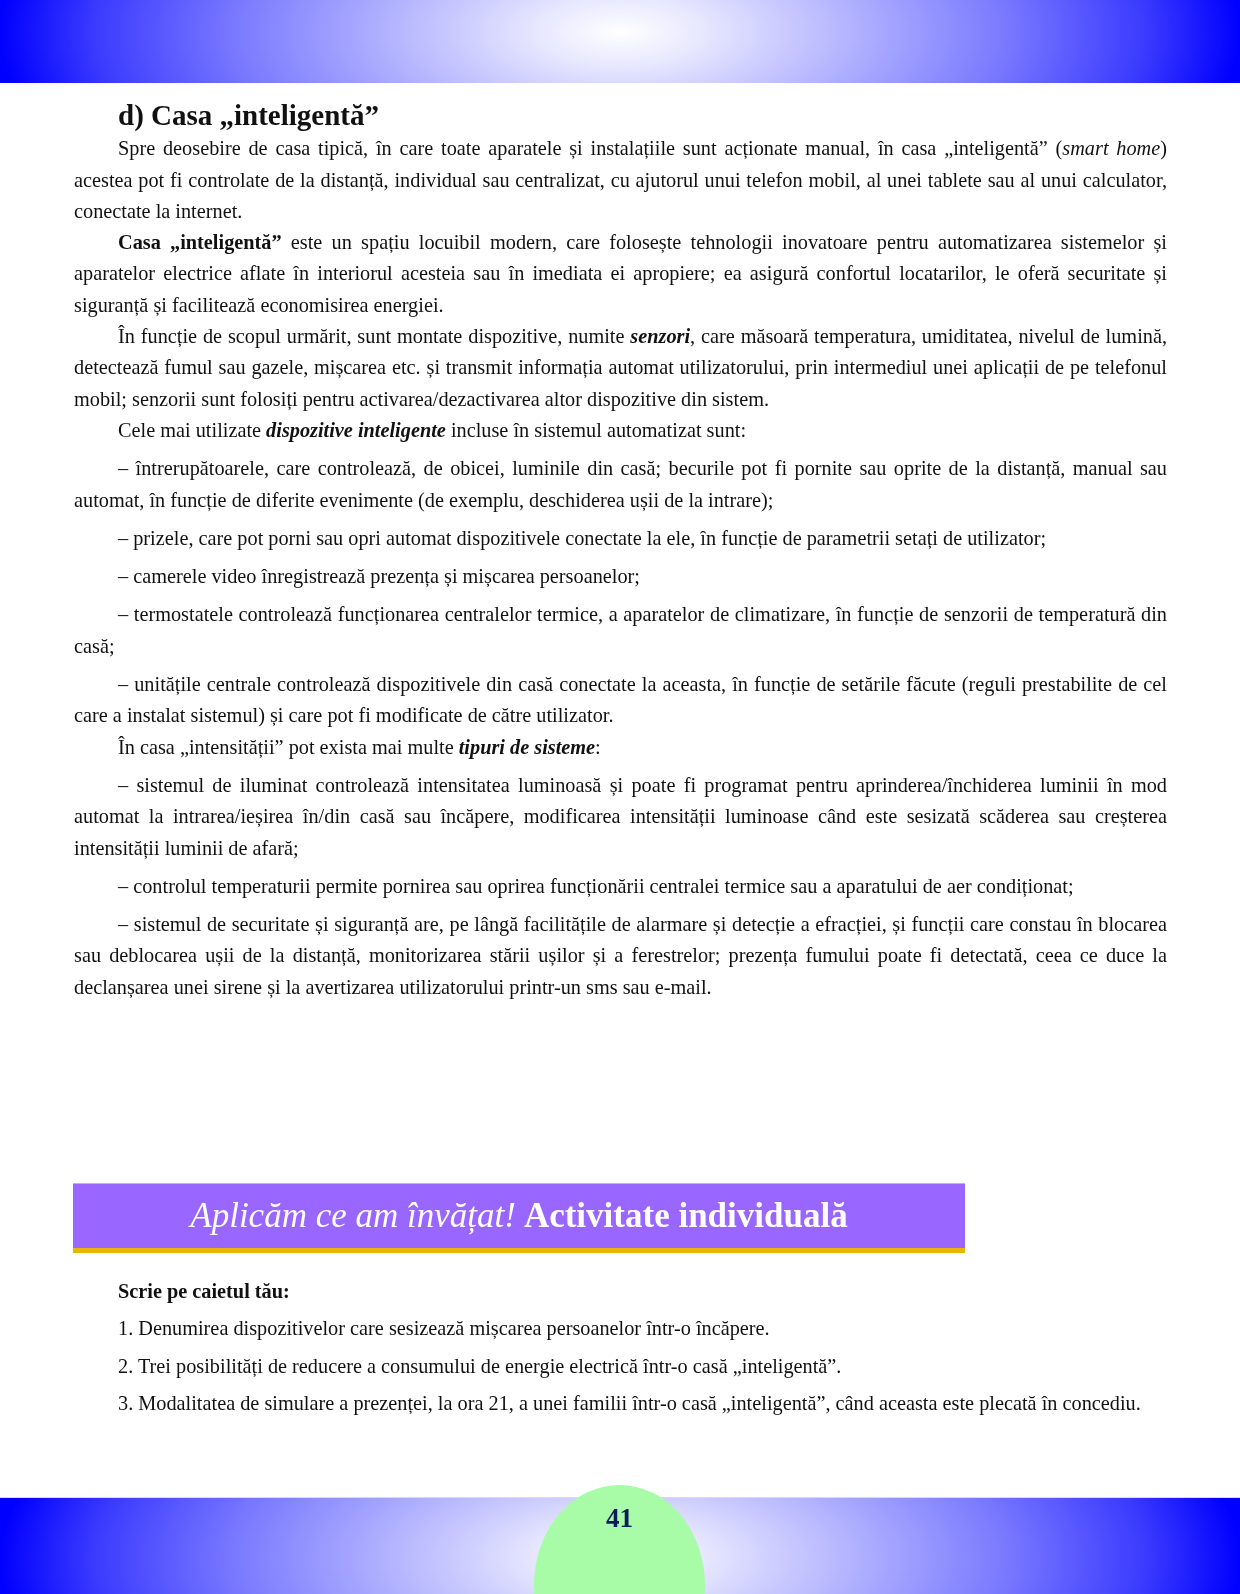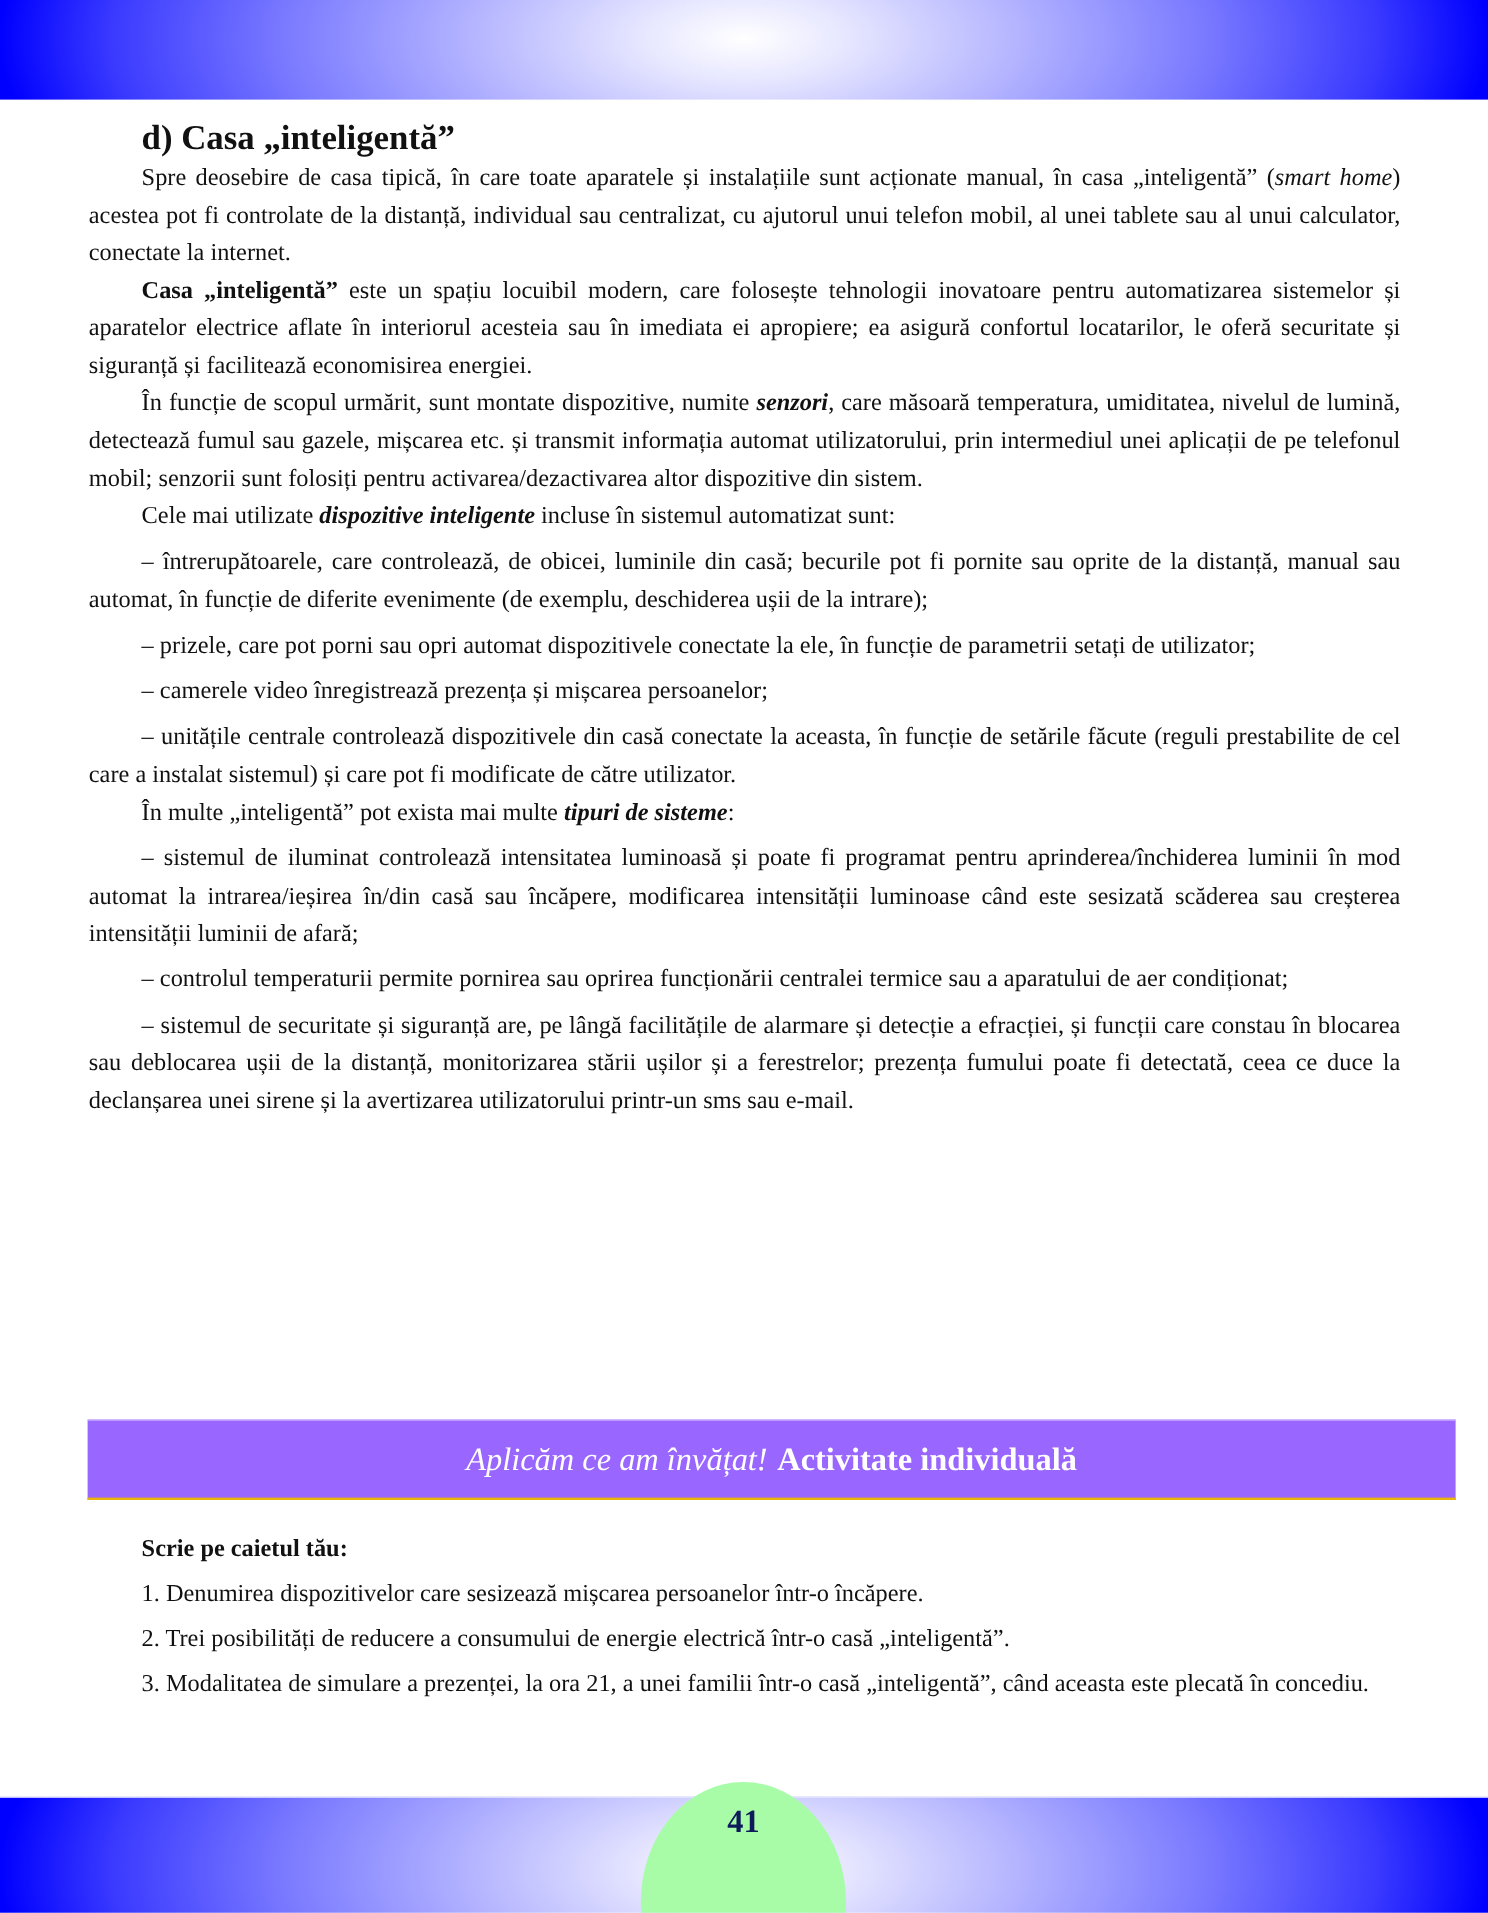--- a/index.html
+++ b/index.html
@@ -29,24 +29,24 @@
     .content {
       position: absolute; left: 74px; top: 100px; width: 1093px;
       font-size: 20.3px; line-height: 31.3px;
     }
     .content p { margin: 0; text-align: justify; }
     .indent { text-indent: 44px; }
     .gap { margin-top: 7px !important; }
     .section-title { font-weight: bold; font-size: 29px; margin: 0 0 2px 44px !important; text-indent: 0; }
     b.bi { font-weight: bold; font-style: italic; }
     .banner {
-      position: absolute; left: 73px; top: 1183px; width: 1140px; height: 64px;
-      background: #9966ff; border-top: 1px solid #c6a8ff; border-bottom: 2px solid #eab308;
+      position: absolute; left: 73px; top: 1183px; width: 892px; height: 64px;
+      background: #9966ff; border-top: 1px solid #c6a8ff; border-bottom: 5px solid #eab308;
       display: flex; align-items: center; justify-content: center;
-      color: #ffffff; font-size: 27px;
+      color: #ffffff; font-size: 35px;
     }
     .banner .it { font-style: italic; margin-right: 8px; }
     .banner .bd { font-weight: bold; }
     .task {
       position: absolute; left: 74px; top: 1276px; width: 1093px;
       font-size: 20.3px; line-height: 31.3px;
     }
     .task p { margin: 0; text-align: justify; }
     .task .task-title { font-weight: bold; margin-left: 44px; margin-bottom: 6px; }
     .task .item { text-indent: 44px; margin-bottom: 6px; }
@@ -63,23 +63,24 @@
 
   <p class="indent"><b>Casa „inteligentă”</b><span> este un spațiu locuibil modern, care folosește tehnologii inovatoare pentru automatizarea sistemelor și aparatelor electrice aflate în interiorul acesteia sau în imediata ei apropiere; ea asigură confortul locatarilor, le oferă securitate și siguranță și facilitează economisirea energiei.</span></p>
 
   <p class="indent"><span>În funcție de scopul urmărit, sunt montate dispozitive, numite </span><b class="bi">senzori</b><span>, care măsoară temperatura, umiditatea, nivelul de lumină, detectează fumul sau gazele, mișcarea etc. și transmit informația automat utilizatorului, prin intermediul unei aplicații de pe telefonul mobil; senzorii sunt folosiți pentru activarea/dezactivarea altor dispozitive din sistem.</span></p>
 
   <p class="indent"><span>Cele mai utilizate </span><b class="bi">dispozitive inteligente</b><span> incluse în sistemul automatizat sunt:</span></p>
 
   <p class="indent gap">– întrerupătoarele, care controlează, de obicei, luminile din casă; becurile pot fi pornite sau oprite de la distanță, manual sau automat, în funcție de diferite evenimente (de exemplu, deschiderea ușii de la intrare);</p>
   <p class="indent gap">– prizele, care pot porni sau opri automat dispozitivele conectate la ele, în funcție de parametrii setați de utilizator;</p>
   <p class="indent gap">– camerele video înregistrează prezența și mișcarea persoanelor;</p>
+  <p class="indent gap">– termostatele controlează funcționarea centralelor termice, a aparatelor de climatizare, în funcție de senzorii de temperatură din casă;</p>
   <p class="indent gap">– unitățile centrale controlează dispozitivele din casă conectate la aceasta, în funcție de setările făcute (reguli prestabilite de cel care a instalat sistemul) și care pot fi modificate de către utilizator.</p>
 
-  <p class="indent"><span>În multe „inteligentă” pot exista mai multe </span><b class="bi">tipuri de sisteme</b><span>:</span></p>
+  <p class="indent"><span>În casa „intensității” pot exista mai multe </span><b class="bi">tipuri de sisteme</b><span>:</span></p>
 
   <p class="indent gap">– sistemul de iluminat controlează intensitatea luminoasă și poate fi programat pentru aprinderea/închiderea luminii în mod automat la intrarea/ieșirea în/din casă sau încăpere, modificarea intensității luminoase când este sesizată scăderea sau creșterea intensității luminii de afară;</p>
   <p class="indent gap">– controlul temperaturii permite pornirea sau oprirea funcționării centralei termice sau a aparatului de aer condiționat;</p>
   <p class="indent gap">– sistemul de securitate și siguranță are, pe lângă facilitățile de alarmare și detecție a efracției, și funcții care constau în blocarea sau deblocarea ușii de la distanță, monitorizarea stării ușilor și a ferestrelor; prezența fumului poate fi detectată, ceea ce duce la declanșarea unei sirene și la avertizarea utilizatorului printr-un sms sau e-mail.</p>
 
 </div>
 
 <div class="banner">
   <span class="it">Aplicăm ce am învățat!</span>
   <span class="bd">Activitate individuală</span>

